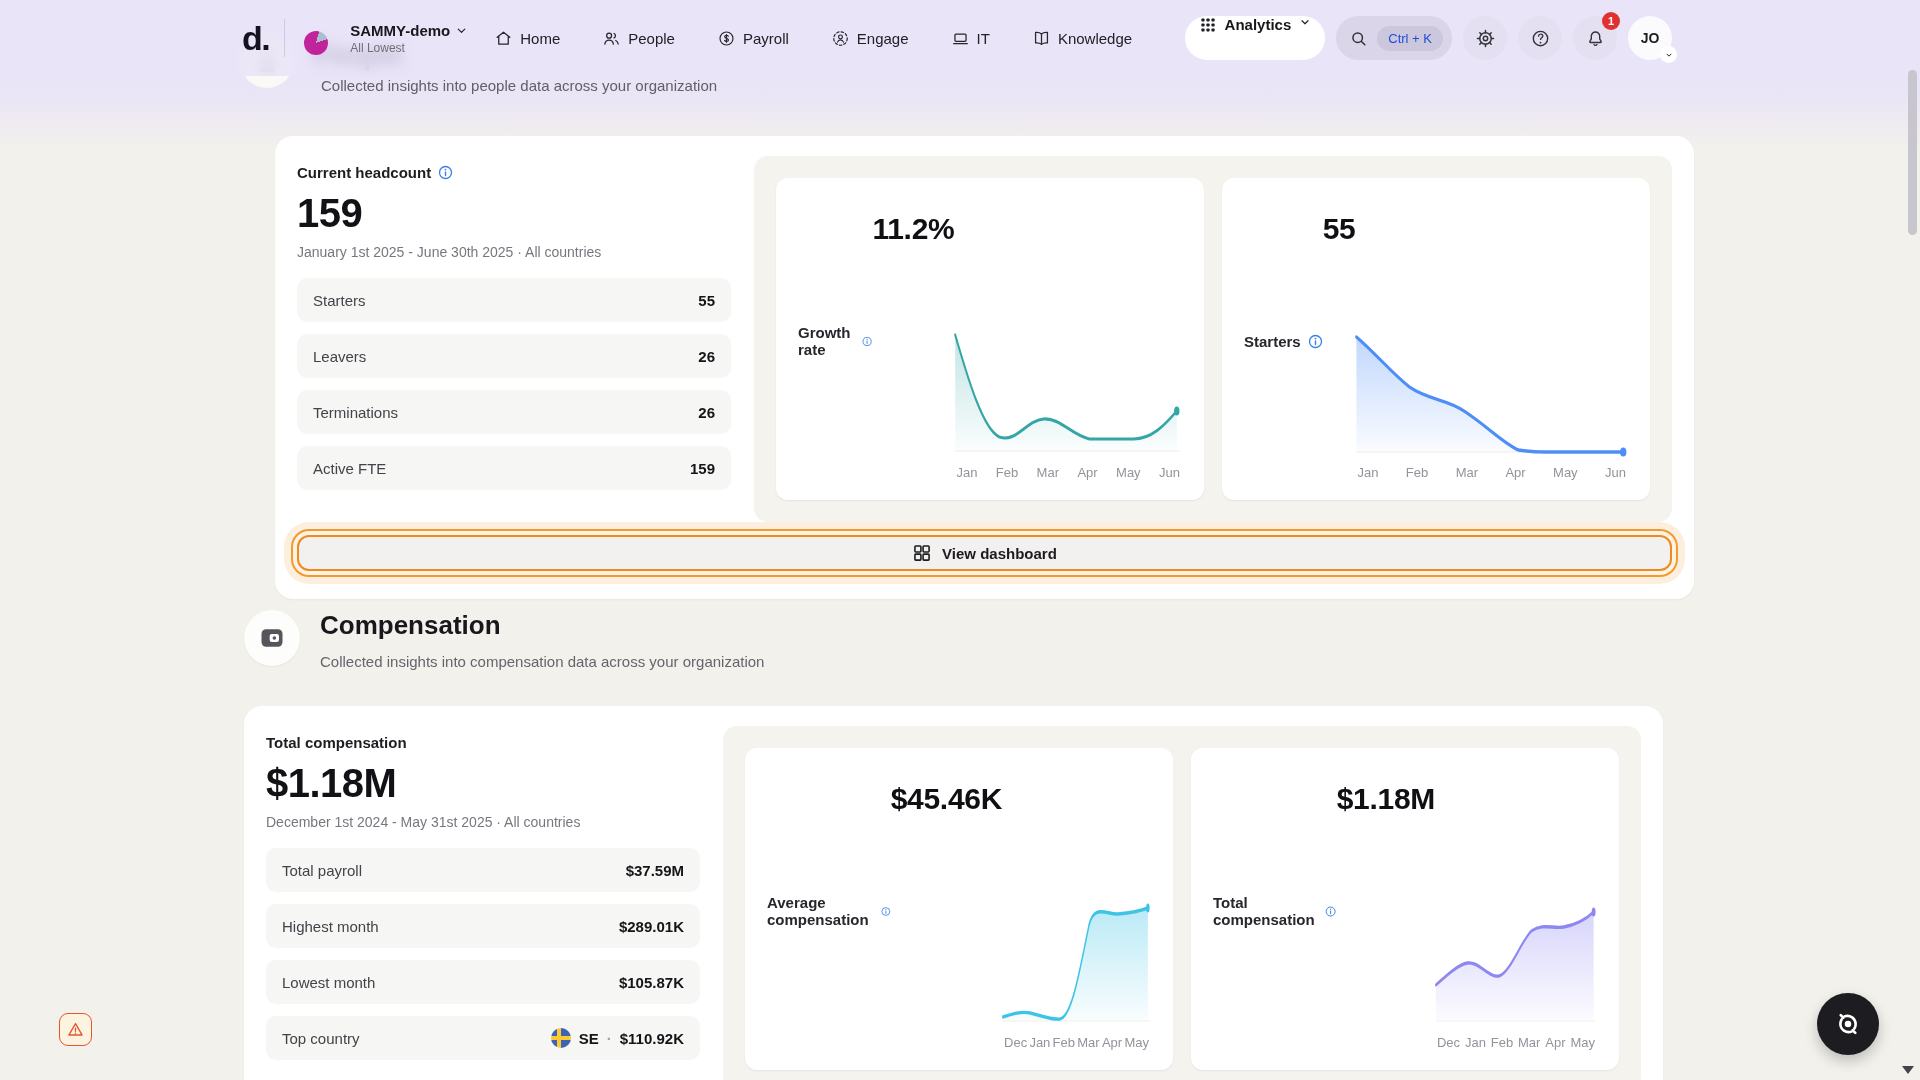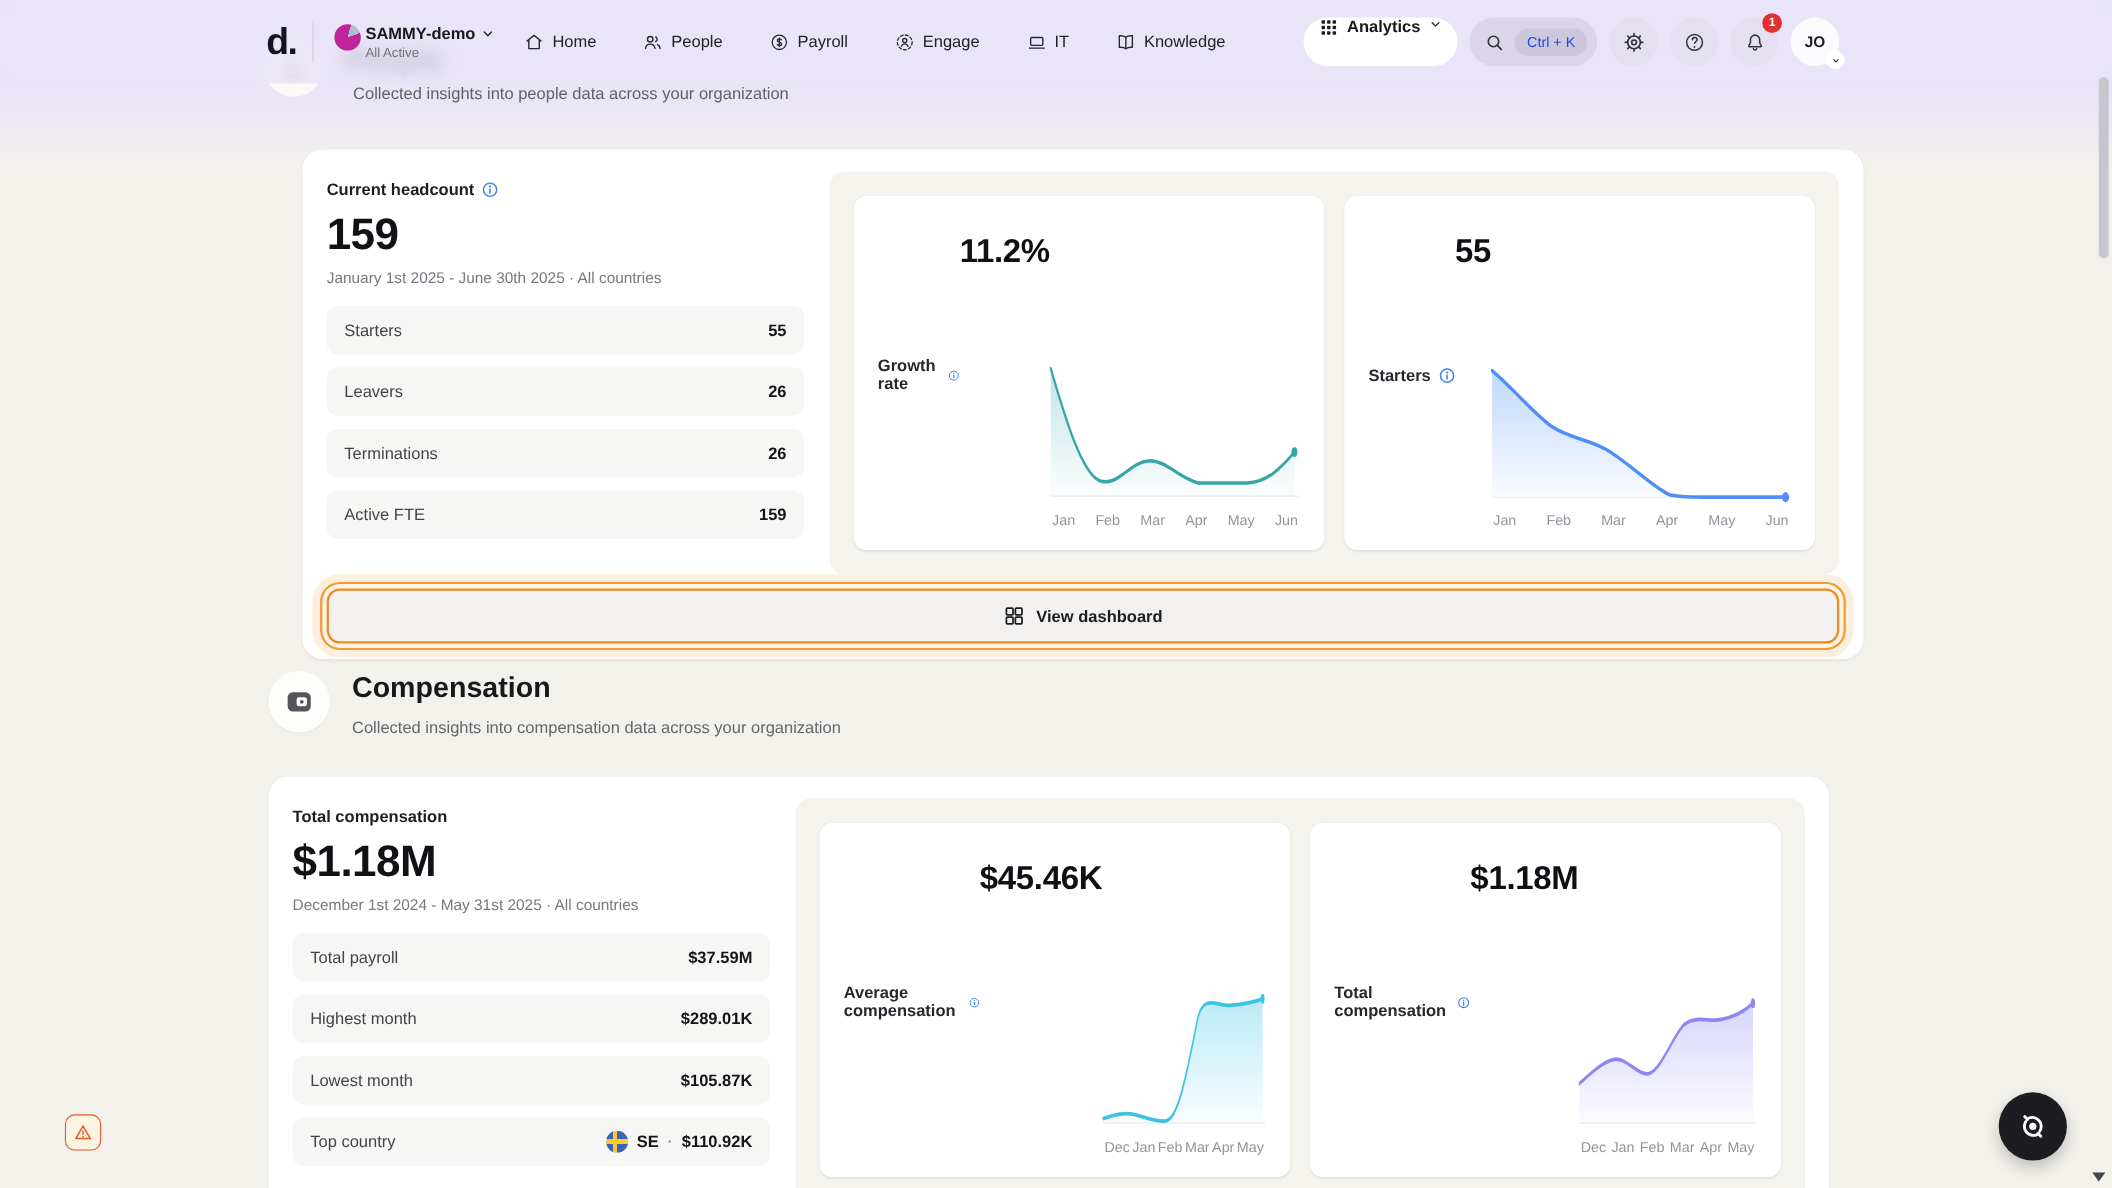--- a/index.html
+++ b/index.html
@@ -11,21 +11,21 @@
   
   .ghost-header{position:absolute;top:34px;left:240px;z-index:1;display:flex;gap:20px;align-items:flex-start;}
   .ghost-icon{width:54px;height:54px;border-radius:50%;background:#faf9f6;display:flex;align-items:center;justify-content:center;}
   .ghost-title{font-size:27px;font-weight:700;color:#1b1b20;margin-top:6px;}
 
   
   .topnav{position:absolute;top:0;left:0;right:0;height:76px;z-index:5;display:flex;align-items:center;
     padding:0 248px 0 242px;background:rgba(233,228,248,0.80);backdrop-filter:blur(7px);}
   .logo{font-size:34px;font-weight:800;letter-spacing:-1.5px;color:#151221;line-height:1;}
   .nav-sep{width:1px;height:38px;background:#cfc9e3;margin:0 19px 0 15px;}
-  .org{display:flex;align-items:flex-start;gap:4px;cursor:pointer;}
+  .org{display:flex;align-items:flex-end;gap:22px;cursor:pointer;}
   .org-avatar{width:24px;height:24px;border-radius:50%;background:conic-gradient(from 15deg,#a9bed2 0 55deg,#c0239a 55deg 360deg);flex:none;}
   .org-name{font-size:15px;font-weight:700;display:flex;align-items:center;gap:5px;color:#17171c;}
   .org-sub{font-size:12px;color:#6f6f78;margin-top:2px;}
   .nav-items{display:flex;gap:42px;margin-left:26px;align-items:center;}
   .nav-item{display:flex;gap:7px;align-items:center;font-size:15px;color:#212127;cursor:pointer;white-space:nowrap;}
   .nav-item svg{width:19px;height:19px;}
   .right-cluster{margin-left:auto;display:flex;align-items:center;gap:11px;}
   .analytics-pill{height:44px;background:#ffffff;border-radius:22px;display:flex;align-items:flex-start;gap:8px;
     padding:0 14px;font-size:15px;font-weight:600;cursor:pointer;}
   .search-pill{height:44px;background:#dad5e9;border-radius:22px;display:flex;align-items:center;gap:9px;
@@ -65,21 +65,21 @@
 
   .panel{flex:1;background:#f5f3ee;border-radius:14px;padding:22px;display:flex;gap:18px;height:366px;box-sizing:border-box;}
   .chart-card{flex:1;background:#fff;border-radius:12px;padding:24px 22px 20px;display:flex;flex-direction:row;
     box-shadow:0 1px 2px rgba(26,26,36,0.07);box-sizing:border-box;}
   .chart-title{font-size:15px;color:#26262c;font-weight:600;display:flex;gap:7px;align-items:center;}
   .chart-value{font-size:30px;font-weight:700;margin-top:10px;letter-spacing:-0.3px;color:#101014;}
   .chart-block{margin-top:auto;}
   .spark{width:100%;height:130px;}
   .months{display:flex;justify-content:space-between;font-size:13px;color:#93939b;margin-top:6px;padding:0 2px;}
 
-  .dash-btn{margin-top:13px;height:50px;width:100%;background:#f2f1ef;border:2px solid #ee8a1f;border-radius:12px;
+  .dash-btn{margin-top:13px;height:36px;width:100%;background:#f2f1ef;border:2px solid #ee8a1f;border-radius:12px;
     display:flex;align-items:center;justify-content:center;gap:10px;font-size:15px;font-weight:600;color:#1b1b20;
     font-family:inherit;cursor:pointer;
     box-shadow:0 0 0 4px #fdf3e2,0 0 0 6px #f19a33,0 0 0 13px rgba(241,154,51,0.16);}
 
   .section-header{position:absolute;left:244px;top:610px;display:flex;gap:20px;z-index:2;}
   .section-icon{width:56px;height:56px;border-radius:50%;background:#fdfdfb;display:flex;align-items:center;
     justify-content:center;box-shadow:0 1px 2px rgba(0,0,0,0.05);}
   .section-title{font-size:26px;font-weight:700;color:#17171c;}
   .section-desc{font-size:15px;color:#65656d;margin-top:12px;}
 
@@ -111,21 +111,21 @@
     <div class="nav-sep"></div>
     <div class="org">
       <span class="org-avatar"></span>
       <span>
         <span class="org-name">
           <span>SAMMY-demo</span>
           <svg width="13" height="13" viewBox="0 0 24 24">
             <path d="M6 9.5l6 6 6-6" fill="none" stroke="#26262c" stroke-width="2.4" stroke-linecap="round" stroke-linejoin="round"></path>
           </svg>
         </span>
-        <span class="org-sub" style="display:block">All Active</span>
+        <span class="org-sub" style="display:block">All Lowest</span>
       </span>
     </div>
 
     <nav class="nav-items">
       <div class="nav-item">
         <svg viewBox="0 0 24 24">
             <path d="M4 10.5 12 4l8 6.5M6 9.5V19.2h12V9.5" fill="none" stroke="#26262c" stroke-width="1.6" stroke-linecap="round" stroke-linejoin="round"></path>
           </svg>
         <span>Home</span>
       </div>

